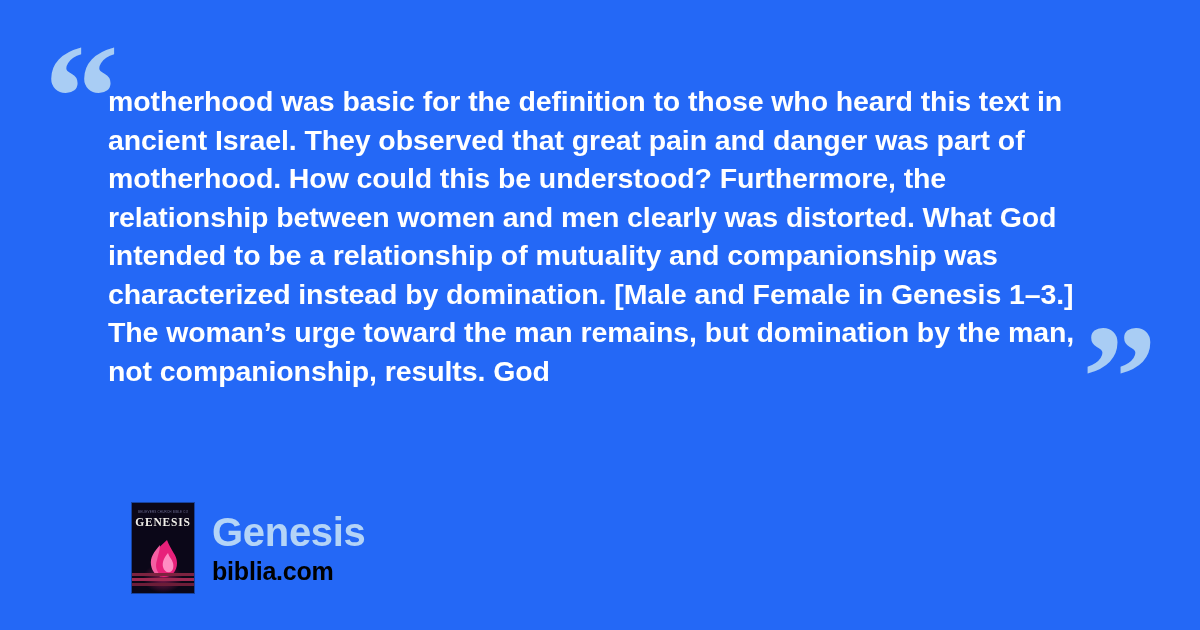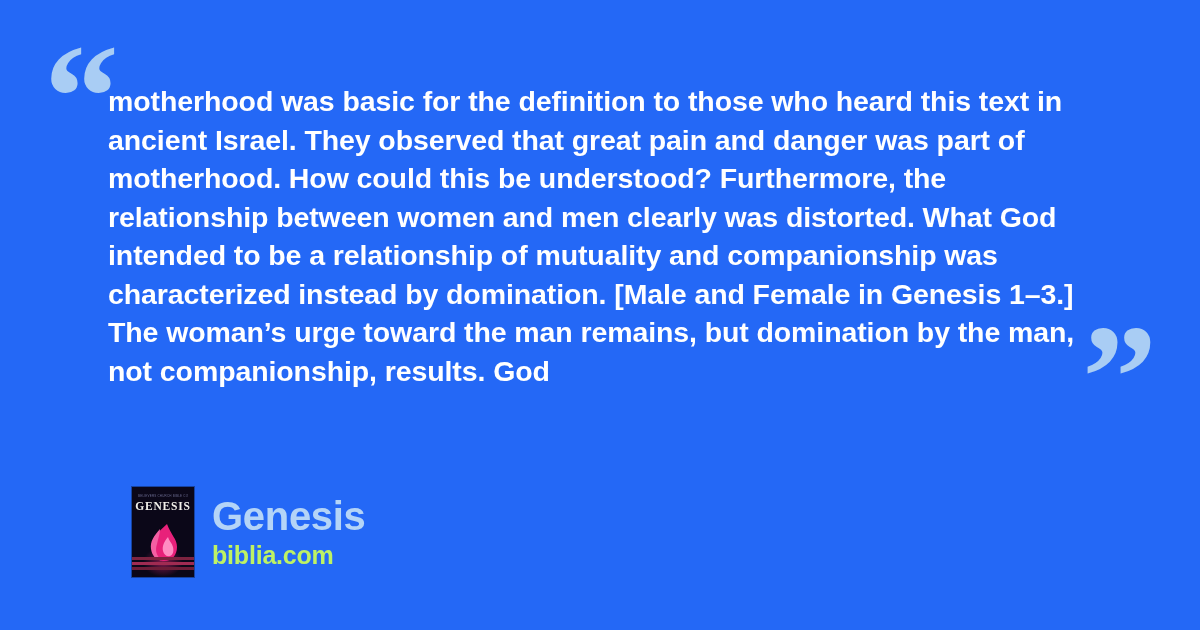--- a/index.html
+++ b/index.html
@@ -53,21 +53,21 @@
     font-weight: 700;
     line-height: 38.5px;
     letter-spacing: -0.1px;
     white-space: pre-line;
   }
 
   
   #attribution {
     position: absolute;
     left: 118px;
-    top: 487px;
+    top: 503px;
     display: flex;
     flex-direction: row;
     align-items: center;
     padding-left: 14px;
   }
 
   
   #book-cover {
     position: relative;
     width: 62px;
@@ -137,21 +137,21 @@
     justify-content: center;
   }
   #attribution-title {
     color: #b4d4f7;
     font-size: 40px;
     font-weight: 700;
     line-height: 44px;
     letter-spacing: -0.3px;
   }
   #attribution-site {
-    color: #bef264;
+    color: #000000;
     font-size: 25px;
     font-weight: 700;
     line-height: 30px;
     margin-top: 2px;
     letter-spacing: -0.2px;
   }
 </style>
 </head>
 <body>
 

